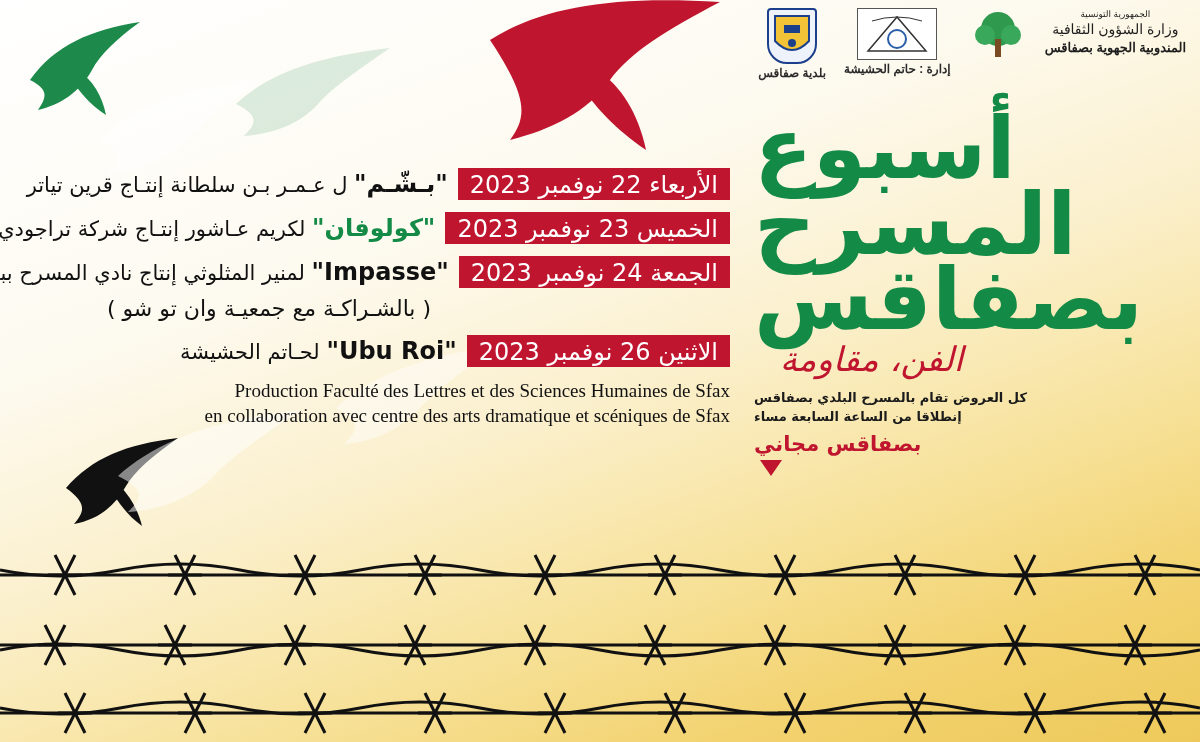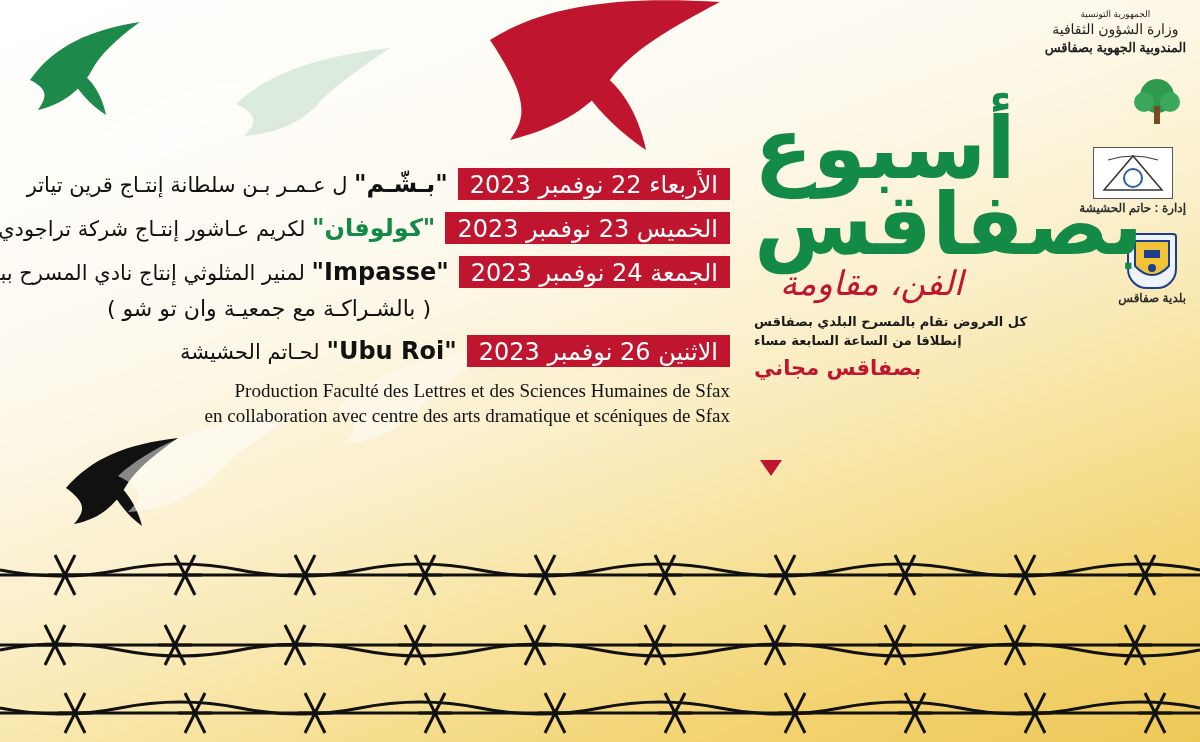--- a/index.html
+++ b/index.html
@@ -26,21 +26,21 @@
     pointer-events: none;
   }
   .dove svg { display: block; }
 
   
   .logos {
     position: absolute;
     top: 8px;
     right: 14px;
     display: flex;
-    flex-direction: column;
+    flex-direction: row;
     align-items: flex-start;
     gap: 18px;
   }
   .logo-block {
     display: flex;
     flex-direction: column;
     align-items: center;
     width: auto;
   }
   .logo-caption {
@@ -313,20 +313,21 @@
           <path d="M12 12 h16 v8 h-16 z" fill="#1b3f8b"></path>
           <circle cx="20" cy="30" r="4" fill="#1b3f8b"></circle>
         </svg>
       </div>
       <div class="logo-caption">بلدية صفاقس</div>
     </div>
   </div>
 
   <div class="title-col">
     <div class="t-line t1">أسبوع</div>
+    <div class="t-line t2">المسرح</div>
     <div class="t-line t3">بصفاقس</div>
     <div class="slogan">الفن، مقاومة</div>
 
     <div class="venue-block">
       <div class="marker"></div>
       <div class="venue-line">كل العروض تقام بالمسرح البلدي بصفاقس</div>
       <div class="venue-line">إنطلاقا من الساعة السابعة مساء</div>
       <div class="free-line">بصفاقس مجاني</div>
     </div>
   </div>

